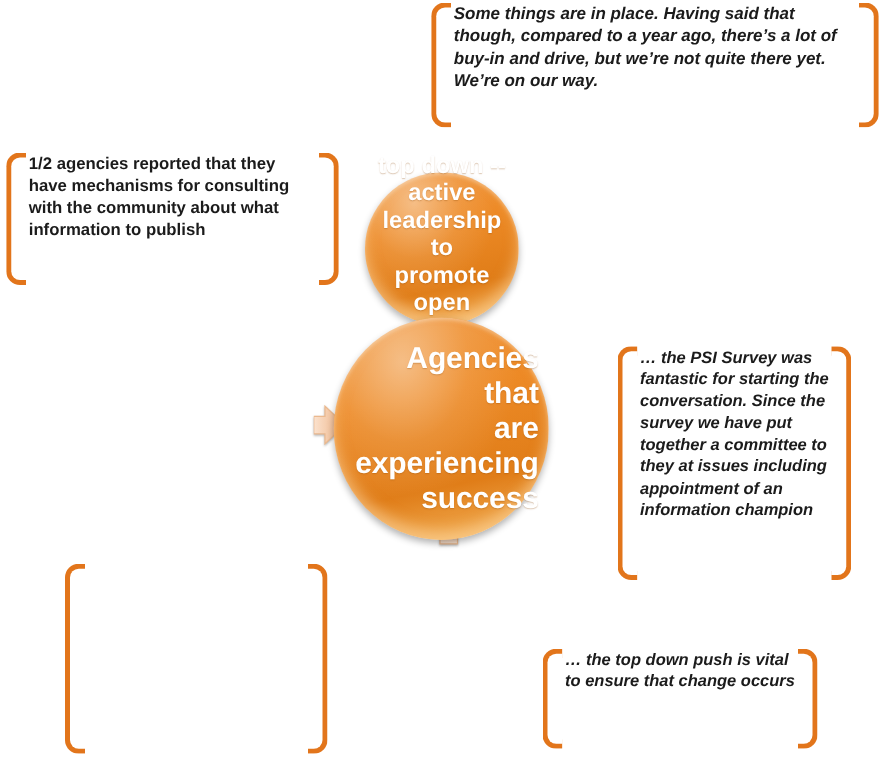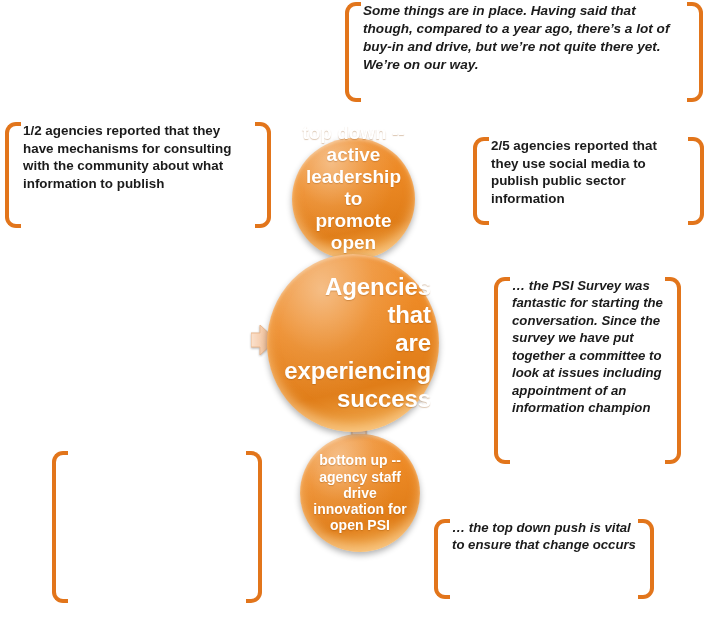--- a/index.html
+++ b/index.html
@@ -123,30 +123,25 @@
     <div class="bracket-right"></div>
     <div class="ctext">Some things are in place. Having said that though, compared to a year ago, there’s a lot of buy-in and drive, but we’re not quite there yet. We’re on our way.</div>
   </div>
 
   <div class="callout stat" id="co-top-left" style="left:5px; top:122px; width:266px; height:106px; font-size:13.4px;">
     <div class="bracket-left"></div>
     <div class="bracket-right"></div>
     <div class="ctext">1/2 agencies reported that they have mechanisms for consulting with the community about what information to publish</div>
   </div>
 
-  <div class="callout stat" id="co-right-stat" style="left:473px; top:137px; width:231px; height:88px; font-size:13.4px;">
-    <div class="bracket-left"></div>
-    <div class="bracket-right"></div>
-    <div class="ctext">2/5 agencies reported that they use social media to publish public sector information</div>
-  </div>
 
   <div class="callout quote" id="co-right-quote" style="left:494px; top:277px; width:187px; height:187px; font-size:13.2px;">
     <div class="bracket-left"></div>
     <div class="bracket-right"></div>
-    <div class="ctext">… the PSI Survey was fantastic for starting the conversation. Since the survey we have put together a committee to look at issues including appointment of an information champion</div>
+    <div class="ctext">… the PSI Survey was fantastic for starting the conversation. Since the survey we have put together a committee to they at issues including appointment of an information champion</div>
   </div>
 
   <div class="callout quote" id="co-bottom-left" style="left:52px; top:451px; width:210px; height:152px; font-size:13.2px;">
     <div class="bracket-left"></div>
     <div class="bracket-right"></div>
   </div>
 
   <div class="callout quote" id="co-bottom-right" style="left:434px; top:519px; width:220px; height:80px; font-size:13.2px;">
     <div class="bracket-left"></div>
     <div class="bracket-right"></div>
@@ -190,21 +185,18 @@
       </defs>
       <path d="M0 12 L0 26 L9 26 L9 34 L25 19 L9 4 L9 12 Z" fill="url(#arrGradH)" stroke="#EBB98F" stroke-width="1"></path>
     </svg>
   </div>
 
 
   <div class="node" id="node-top">
     <span>top down --<br>active<br>leadership to<br>promote open<br>PSI</span>
   </div>
 
-  <div class="node" id="node-bottom">
-    <span>bottom up --<br>agency staff<br>drive<br>innovation for<br>open PSI</span>
-  </div>
 
   <div class="node" id="node-center">
     <span>Agencies that<br>are<br>experiencing<br>success</span>
   </div>
 
 </div>
 
 </body></html>

